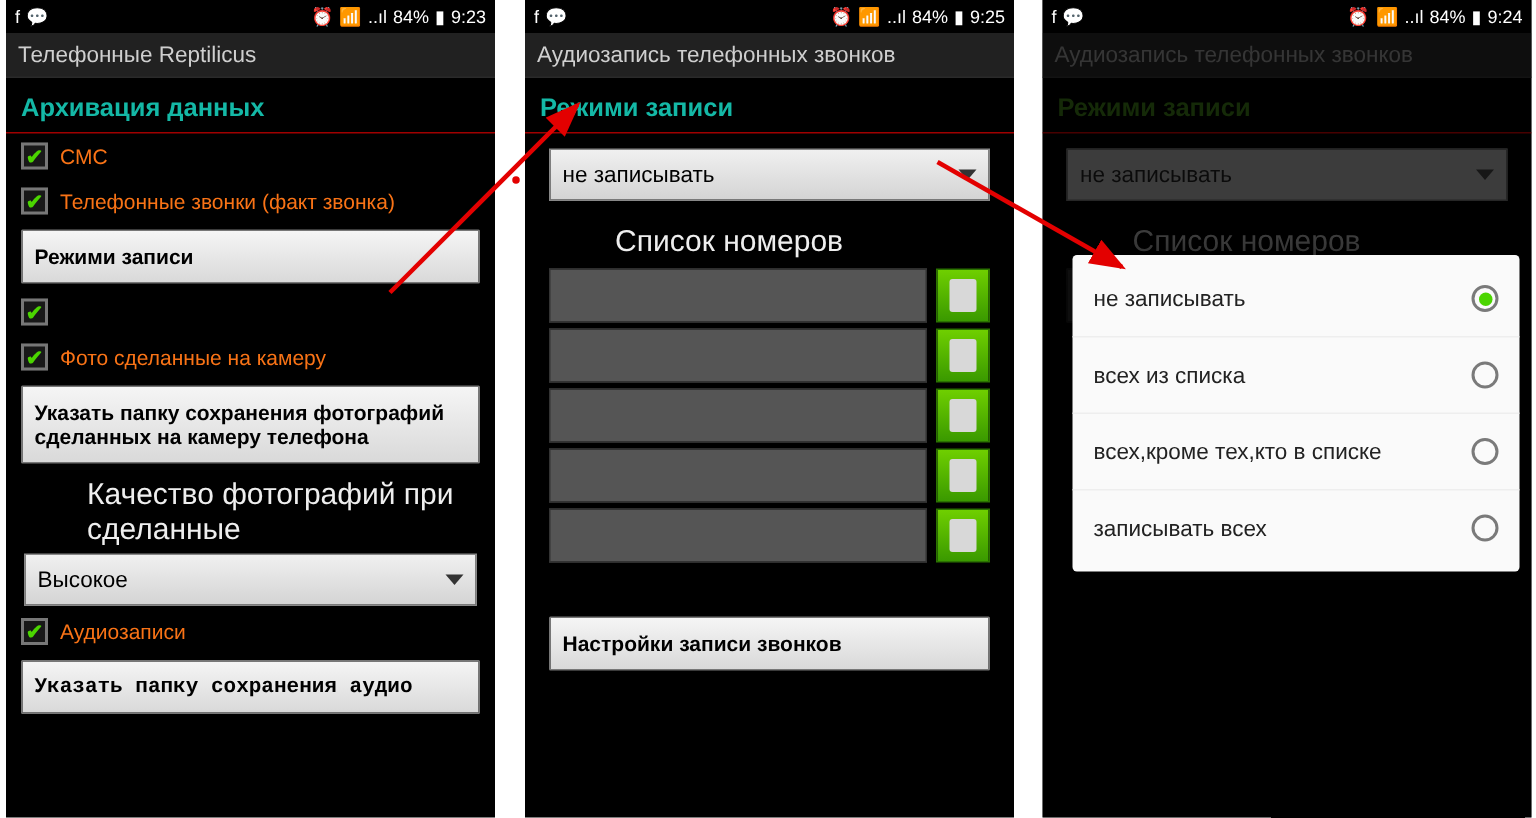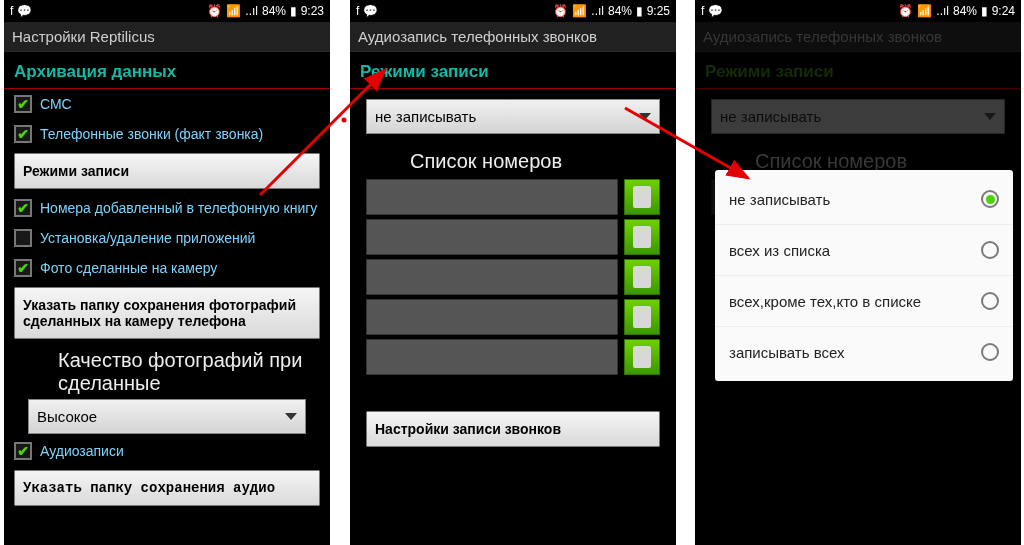--- a/index.html
+++ b/index.html
@@ -50,21 +50,21 @@
     font-weight: bold;
     padding: 10px 10px 6px 10px;
     border-bottom: 1px solid #a00000;
   }
   .section-title.dim { color:#2f5e13; }
   .check-row {
     display: flex;
     align-items: center;
     padding: 6px 10px;
     font-size: 14px;
-    color: #7dd3fc;
+    color: #f97316;
     gap: 8px;
   }
   .checkbox {
     width: 18px;
     height: 18px;
     border: 2px solid #777;
     background:#181818;
     display:flex; align-items:center; justify-content:center;
     flex-shrink:0;
   }
@@ -87,21 +87,21 @@
     font-weight:bold;
   }
   .btn-row.center { }
   .label-text {
     color:#eee;
     font-size:20px;
     padding: 6px 10px 2px 10px;
     margin-left: 44px;
   }
   .dropdown {
-    margin: 2px 24px;
+    margin: 2px 12px;
     background: linear-gradient(#f0f0f0,#d4d4d4);
     color:#000;
     font-size:15px;
     padding: 8px 8px;
     border:1px solid #888;
     display:flex;
     justify-content:space-between;
     align-items:center;
   }
   .triangle-down {
@@ -176,41 +176,36 @@
     </div>
     <div class="right">
       <span class="icon-mini">⏰</span>
       <span class="icon-mini">📶</span>
       <span class="icon-mini">..ıl</span>
       <span>84%</span>
       <span class="icon-mini">▮</span>
       <span>9:23</span>
     </div>
   </div>
-  <div class="appbar">Настройки Reptilicus</div>
+  <div class="appbar">Телефонные Reptilicus</div>
   <div class="section-title">Архивация данных</div>
 
   <div class="check-row">
     <div class="checkbox checked"></div>
     <span>СМС</span>
   </div>
   <div class="check-row">
     <div class="checkbox checked"></div>
     <span>Телефонные звонки (факт звонка)</span>
   </div>
 
   <div class="btn-row">Режими записи</div>
 
   <div class="check-row">
     <div class="checkbox checked"></div>
-    <span>Номера добавленный в телефонную книгу</span>
-  </div>
-  <div class="check-row">
-    <div class="checkbox"></div>
-    <span>Установка/удаление приложений</span>
   </div>
   <div class="check-row">
     <div class="checkbox checked"></div>
     <span>Фото сделанные на камеру</span>
   </div>
 
   <div class="btn-row center" style="font-weight:bold;">Указать папку сохранения фотографий сделанных на камеру телефона</div>
 
   <div class="label-text">Качество фотографий при сделанные</div>
   <div class="dropdown">

